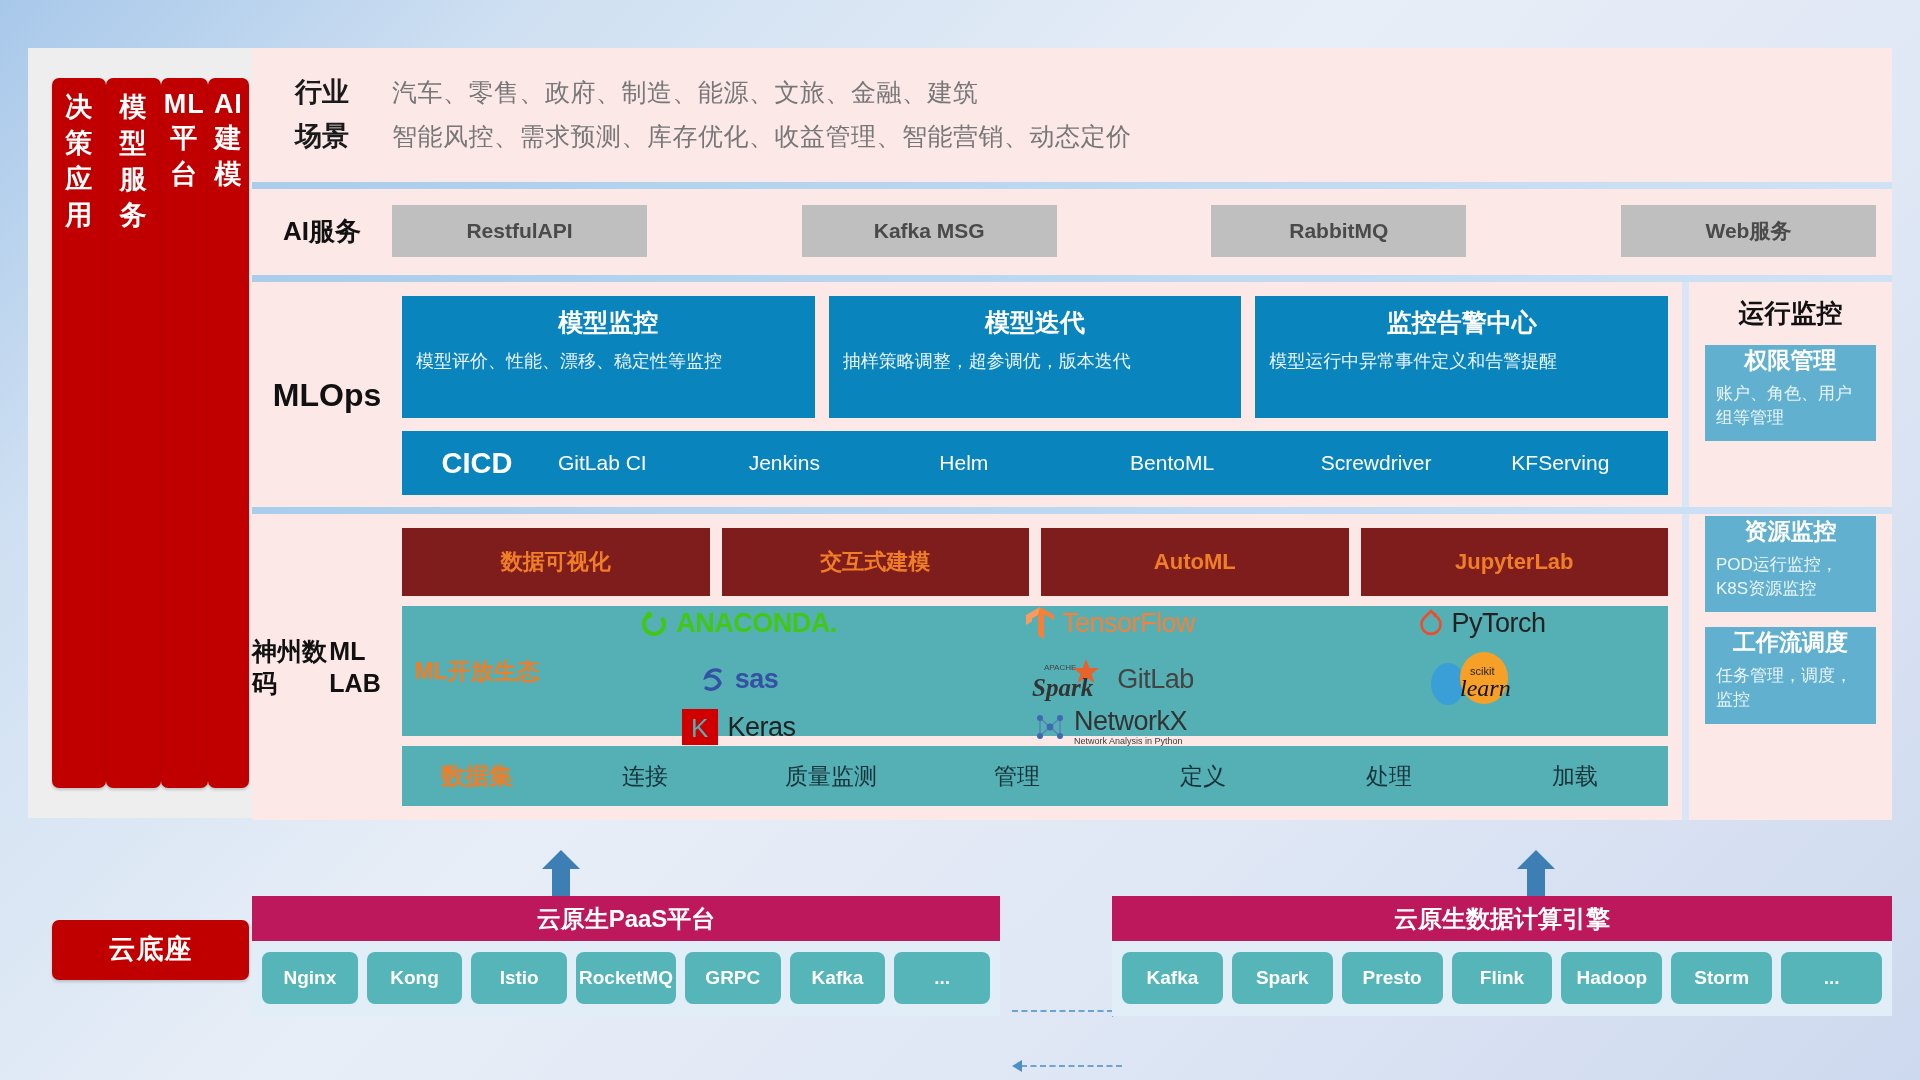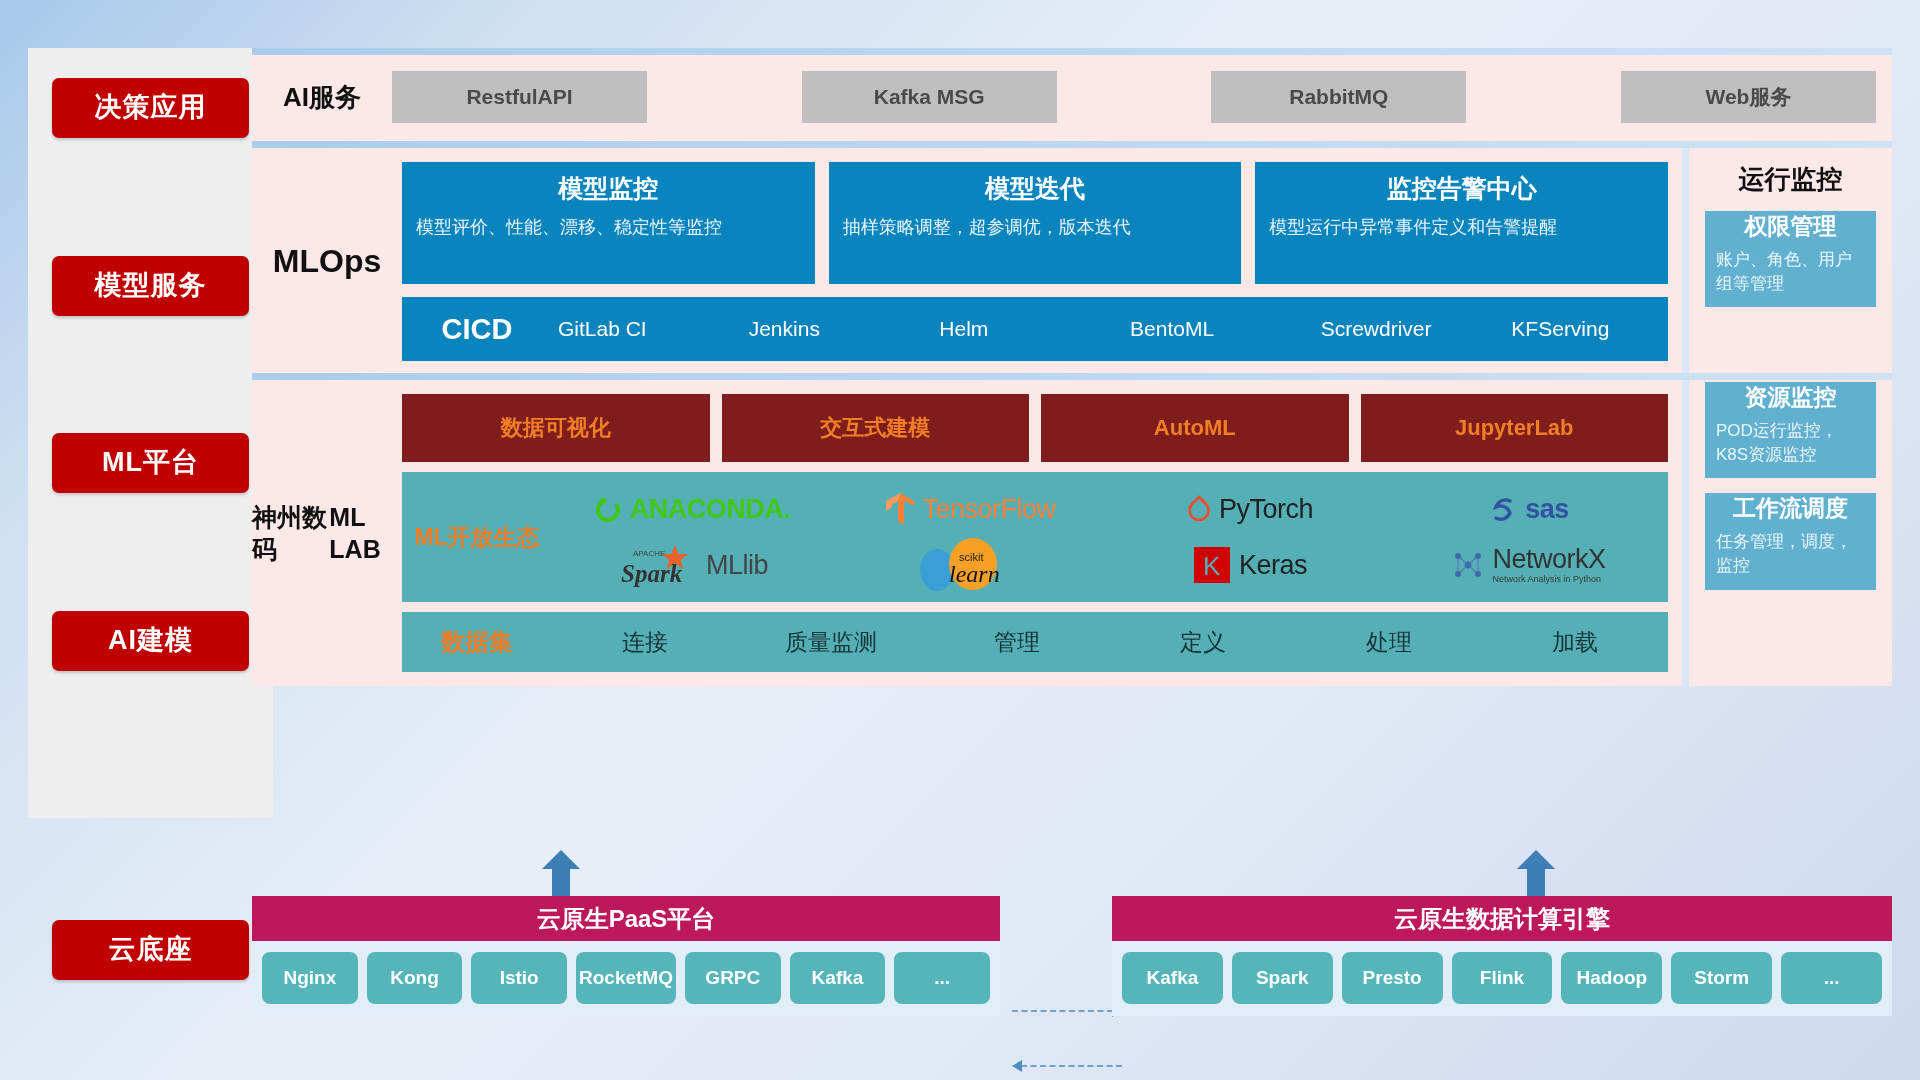--- a/index.html
+++ b/index.html
@@ -9,21 +9,21 @@
     background: linear-gradient(135deg, #a8c8ea 0%, #cfe0f2 18%, #e8eef7 45%, #dfe7f5 70%, #cdd9ee 100%);
     overflow: hidden;
     position: relative;
   }
 
   
   #left-rail {
     position: absolute; left: 28px; top: 48px;
     width: 245px; height: 770px;
     background: #eeeeee;
-    display: flex; flex-direction: column;
+    display: flex; flex-direction: row;
     padding: 30px 24px;
   }
   .rail-spacer { flex: 1 1 auto; }
   .rail-chip {
     background: #c00000;
     color: #ffffff;
     border-radius: 7px;
     text-align: center;
     font-size: 27px;
     font-weight: bold;
@@ -106,21 +106,21 @@
   .tool-chip {
     flex: 1; background: #7f1d1d; color: #f07e26;
     font-size: 22px; font-weight: bold;
     height: 68px; display: flex; align-items: center; justify-content: center;
   }
   .eco-row {
     margin-top: 10px; background: #54b0b5;
     display: flex; align-items: center; height: 130px;
   }
   .eco-label { width: 150px; flex: 0 0 150px; text-align: center; font-size: 23px; font-weight: bold; color: #f07e26; }
-  .logo-grid { flex: 1; display: grid; grid-template-columns: repeat(4, 1fr); grid-template-rows: 1fr 1fr; align-items: center; }
+  .logo-grid { flex: 1; display: grid; grid-template-columns: repeat(3, 1fr); grid-template-rows: 1fr 1fr; align-items: center; }
   .logo-cell { display: flex; align-items: center; justify-content: center; gap: 7px; }
   .logo-txt { font-size: 27px; letter-spacing: -.5px; }
   .ds-row {
     margin-top: 10px; background: #54b0b5; height: 60px;
     display: flex; align-items: center;
   }
   .ds-label { width: 150px; flex: 0 0 150px; text-align: center; font-size: 24px; font-weight: bold; color: #f07e26; }
   .ds-items { flex: 1; display: flex; }
   .ds-item { flex: 1; text-align: center; font-size: 23px; color: #17333a; }
 
@@ -182,20 +182,30 @@
   <div class="rail-spacer"></div>
   <div class="rail-chip">ML平台</div>
   <div class="rail-spacer"></div>
   <div class="rail-chip">AI建模</div>
   <div class="rail-spacer"></div>
 </div>
 <div class="rail-chip" style="position:absolute;left:52px;top:920px;width:197px;">云底座</div>
 
 <div id="main-stack">
 
+  <div class="band band-first" id="band-industry">
+    <div class="kv-row">
+      <div class="kv-key">行业</div>
+      <div class="kv-val">汽车、零售、政府、制造、能源、文旅、金融、建筑</div>
+    </div>
+    <div class="kv-row">
+      <div class="kv-key">场景</div>
+      <div class="kv-val">智能风控、需求预测、库存优化、收益管理、智能营销、动态定价</div>
+    </div>
+  </div>
 
   <div class="band" id="band-service">
     <div class="svc-label">AI服务</div>
     <div class="svc-grid">
       <div class="svc-chip">RestfulAPI</div>
       <div class="svc-chip">Kafka MSG</div>
       <div class="svc-chip">RabbitMQ</div>
       <div class="svc-chip">Web服务</div>
     </div>
   </div>
@@ -288,21 +298,21 @@
               </svg>
               <span class="logo-txt" style="color:#3452a4;font-weight:bold;">sas</span>
             </div>
 
             <div class="logo-cell">
               <svg width="84" height="46" viewBox="0 0 84 46">
                 <text x="18" y="14" font-family="Liberation Sans, sans-serif" font-size="8" fill="#444">APACHE</text>
                 <polygon points="60,3 63.5,12 73,12 65.5,18 68.5,27 60,21.5 51.5,27 54.5,18 47,12 56.5,12" fill="#e8622c"></polygon>
                 <text x="6" y="40" font-family="Liberation Serif, serif" font-size="25" font-style="italic" font-weight="bold" fill="#333">Spark</text>
               </svg>
-              <span class="logo-txt" style="color:#444;">MLlib</span>
+              <span class="logo-txt" style="color:#444;">GitLab</span>
             </div>
 
             <div class="logo-cell">
               <svg width="120" height="56" viewBox="0 0 120 56">
                 <ellipse cx="26" cy="33" rx="17" ry="21" fill="#3a9fd6"></ellipse>
                 <ellipse cx="62" cy="27" rx="24" ry="26" fill="#f7a028"></ellipse>
                 <text x="48" y="24" font-family="Liberation Sans, sans-serif" font-size="11" fill="#222">scikit</text>
                 <text x="38" y="45" font-family="Liberation Serif, serif" font-size="24" font-style="italic" fill="#111">learn</text>
               </svg>
             </div>

